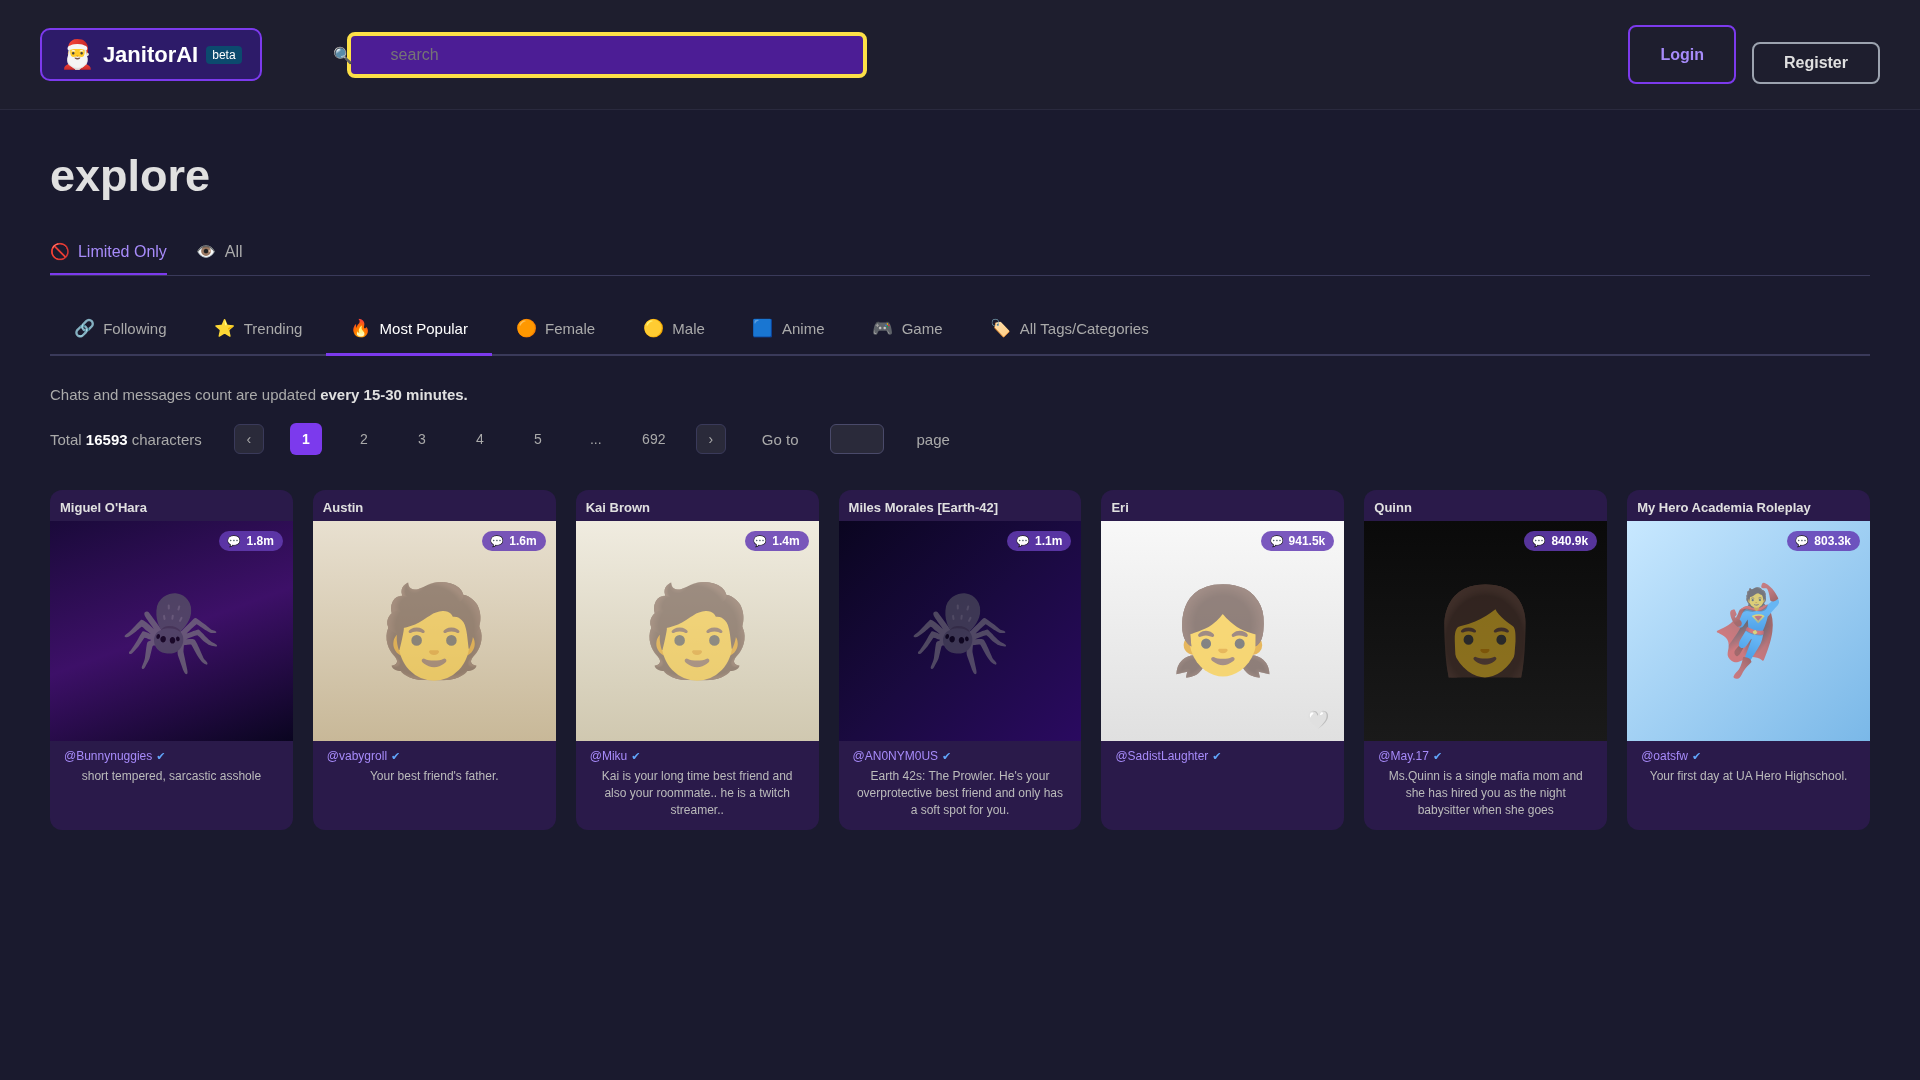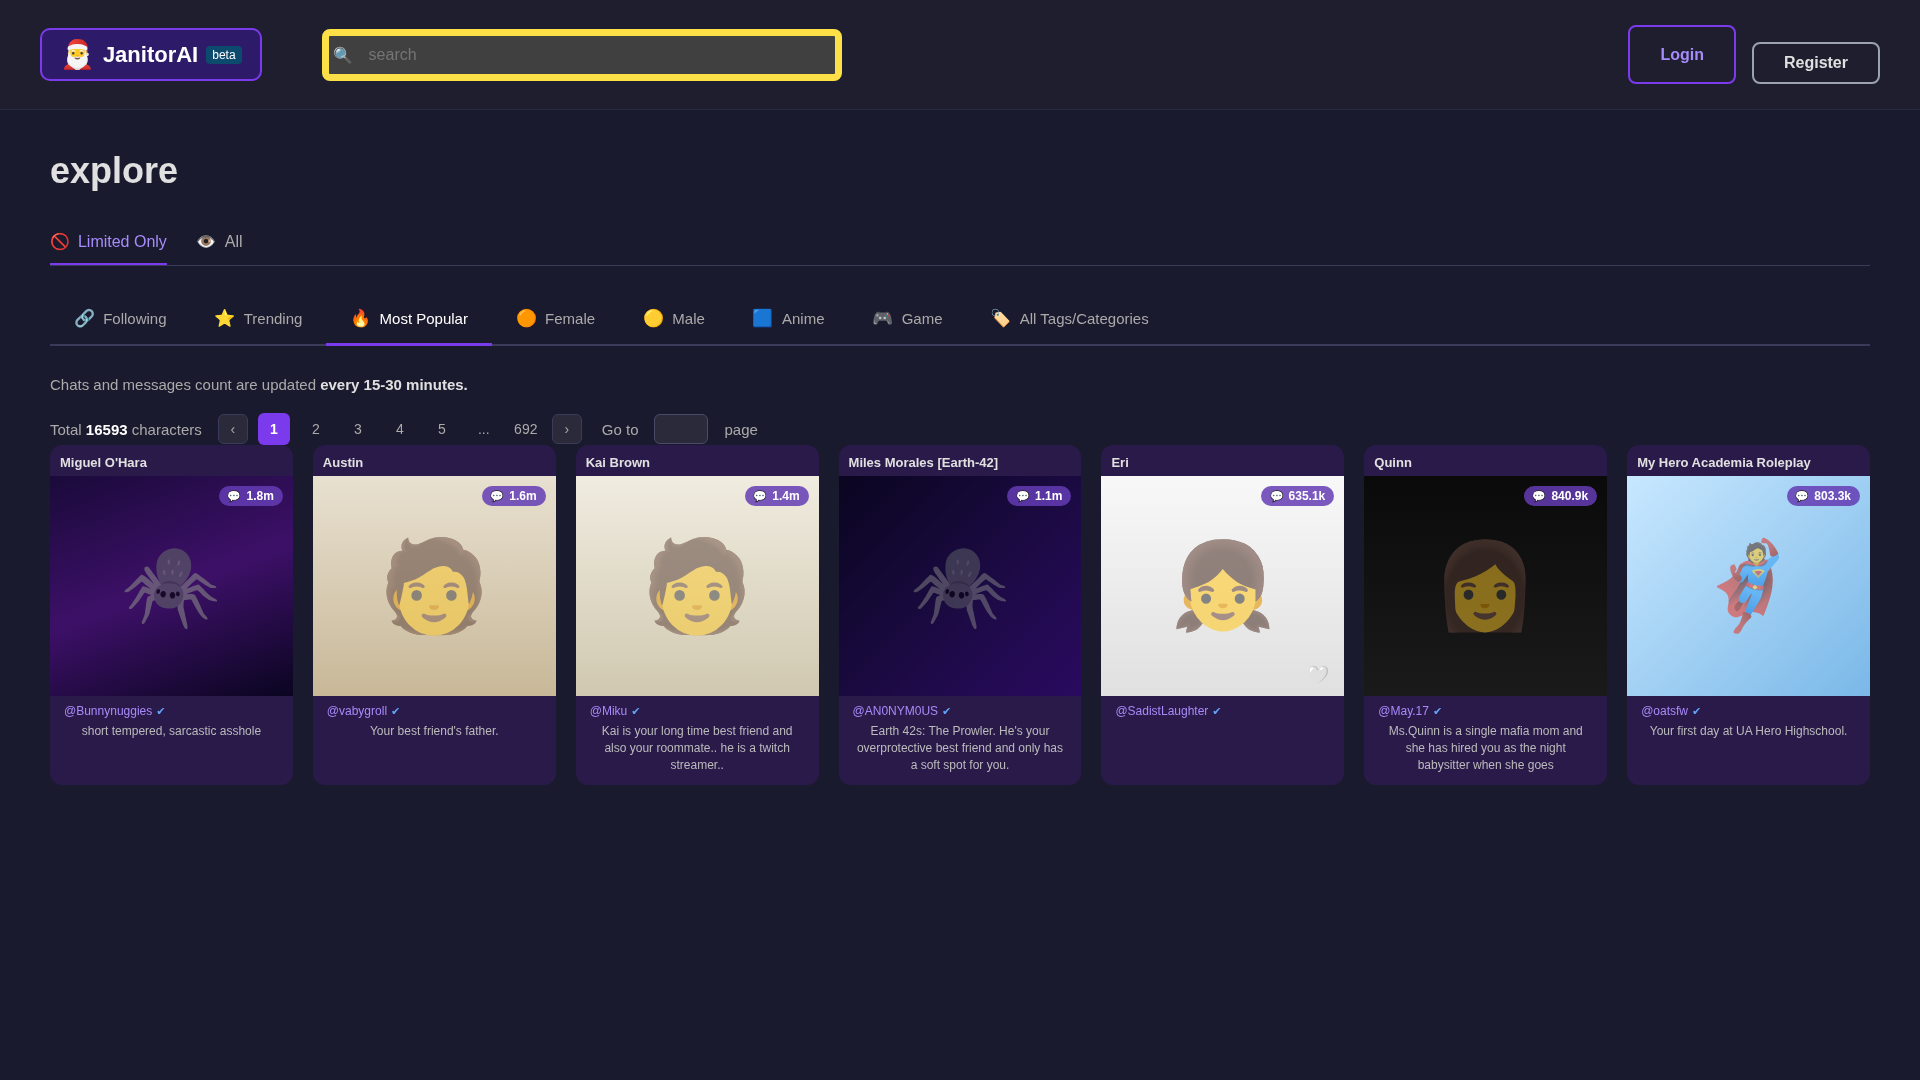--- a/index.html
+++ b/index.html
@@ -47,27 +47,28 @@
       border-radius: 4px;
       padding: 2px 6px;
       margin-left: 8px;
     }
     .search-bar {
       flex: 0 0 520px;
       margin-left: 30px;
     }
     .search-bar input {
       width: 100%;
-      background: #404040;
-      border: 7px solid #fde047;
+      background: #4c1d95;
+      border: 4px solid #fde047;
       border-radius: 8px;
       color: #aaa;
       padding: 10px 18px 10px 40px;
       font-size: 16px;
       outline: none;
+      margin-left: 25px;
     }
     .search-wrapper {
       position: relative;
     }
     .search-icon-inline {
       position: absolute;
       left: 12px;
       top: 50%;
       transform: translateY(-50%);
       color: #888;
@@ -100,21 +101,21 @@
       font-weight: 600;
       margin-top: 17px;
     }
 
     
     .main-content {
       padding: 40px 50px;
     }
 
     .page-title {
-      font-size: 36px;
+      font-size: 45px;
       font-weight: 700;
       color: #e0e0e0;
       margin-bottom: 30px;
     }
 
     
     .filter-tabs {
       display: flex;
       gap: 30px;
       margin-bottom: 30px;
@@ -168,21 +169,22 @@
       font-size: 15px;
       color: #aaa;
       margin-bottom: 20px;
     }
     .info-bar strong { color: #e0e0e0; }
 
     
     .pagination {
       display: flex;
       align-items: center;
-      gap: 10px;
+      gap: 26px;
+      margin-bottom: 35px;
       font-size: 15px;
       color: #aaa;
     }
     .pagination .total-text { color: #aaa; margin-right: 6px; }
     .pagination .total-text strong { color: #fff; }
     .page-btn {
       width: 32px;
       height: 32px;
       display: flex;
       align-items: center;
@@ -536,21 +538,21 @@
         <div class="char-desc">Earth 42s: The Prowler. He's your overprotective best friend and only has a soft spot for you.</div>
       </div>
     </div>
 
     <div class="char-card">
       <div class="char-card-header">Eri</div>
       <div class="char-image-wrapper">
         <div class="fig-eri" style="width:100%;height:100%;"></div>
         <div class="chat-count-badge">
           <span class="msg-icon">💬</span>
-          <span>635.1k</span>
+          <span>941.5k</span>
         </div>
         <span class="heart-icon">🤍</span>
       </div>
       <div class="char-card-footer">
         <div class="char-creator">
           <span>@SadistLaughter</span>
           <span class="verified">✔</span>
         </div>
       </div>
     </div>

